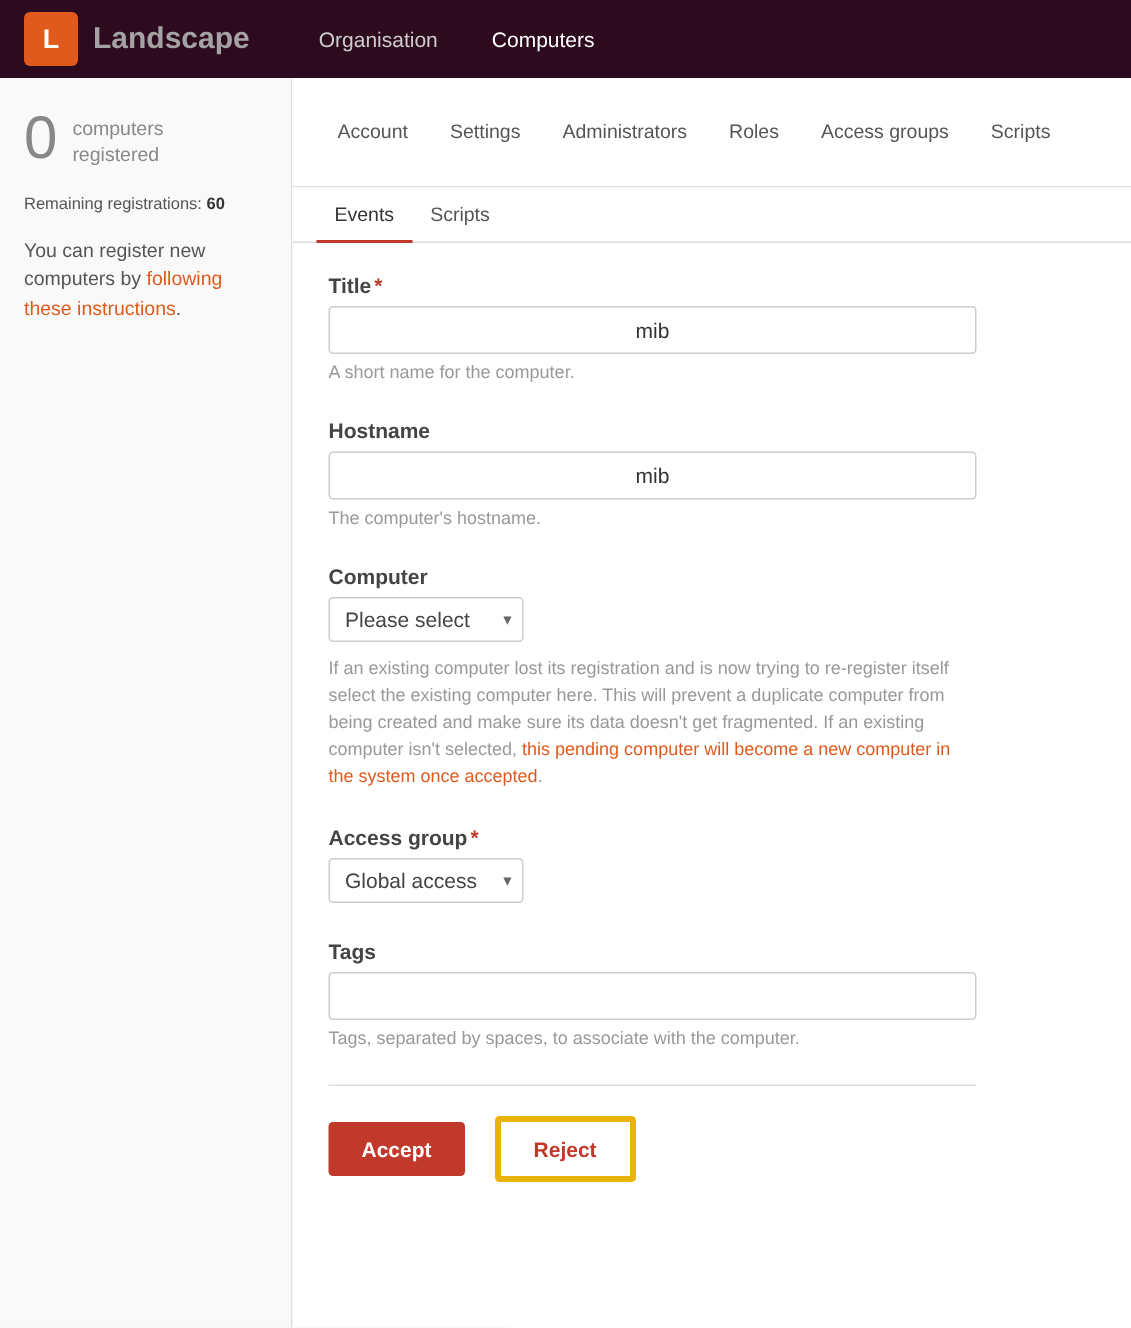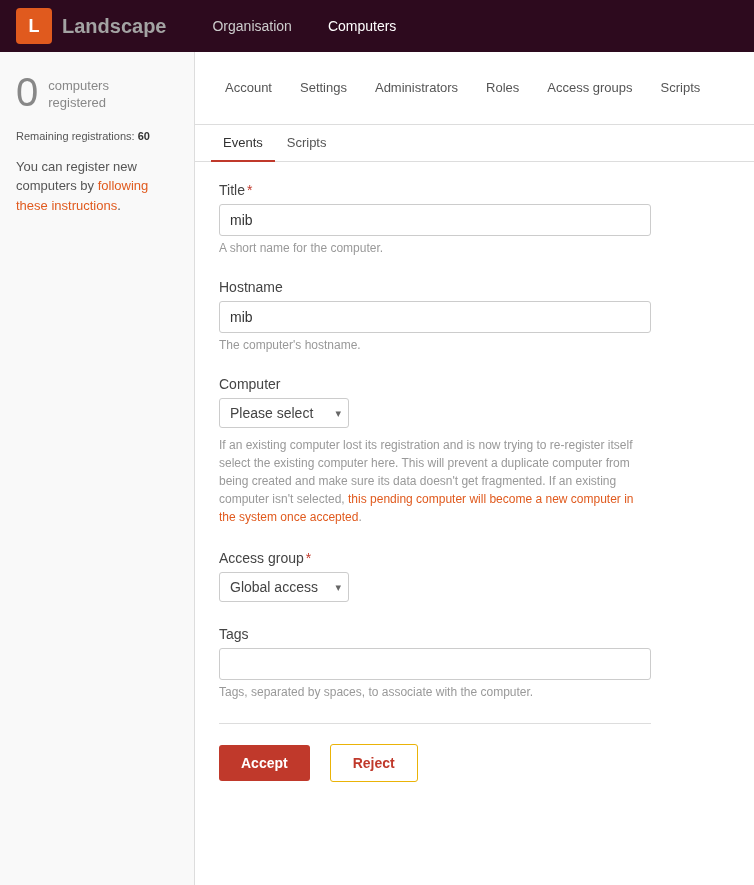--- a/index.html
+++ b/index.html
@@ -151,38 +151,39 @@
       padding: 20px 24px 40px 24px;
       max-width: 480px;
     }
 
     .form-group {
       margin-bottom: 24px;
     }
 
     .form-label {
       font-size: 14px;
-      font-weight: normal;
+      font-weight: bold;
       color: #444;
       margin-bottom: 6px;
       display: block;
     }
     .form-label .required {
       color: #c0392b;
       margin-left: 2px;
     }
 
     .form-input {
       width: 100%;
       padding: 7px 10px;
       border: 1px solid #ccc;
       border-radius: 3px;
       font-size: 14px;
       color: #333;
       outline: none;
+      text-align: center;
     }
 
     .form-hint {
       font-size: 12px;
       color: #999;
       margin-top: 5px;
     }
 
     .form-select-wrapper {
       display: inline-block;
@@ -240,21 +241,21 @@
       border: none;
       padding: 10px 22px;
       border-radius: 3px;
       font-size: 14px;
       cursor: pointer;
       font-weight: bold;
     }
     .btn-reject {
       background: white;
       color: #c0392b;
-      border: 1px solid #eab308;
+      border: 4px solid #eab308;
       padding: 10px 22px;
       border-radius: 3px;
       font-size: 14px;
       cursor: pointer;
       font-weight: bold;
     }
   </style>
 </head>
 <body>
 

